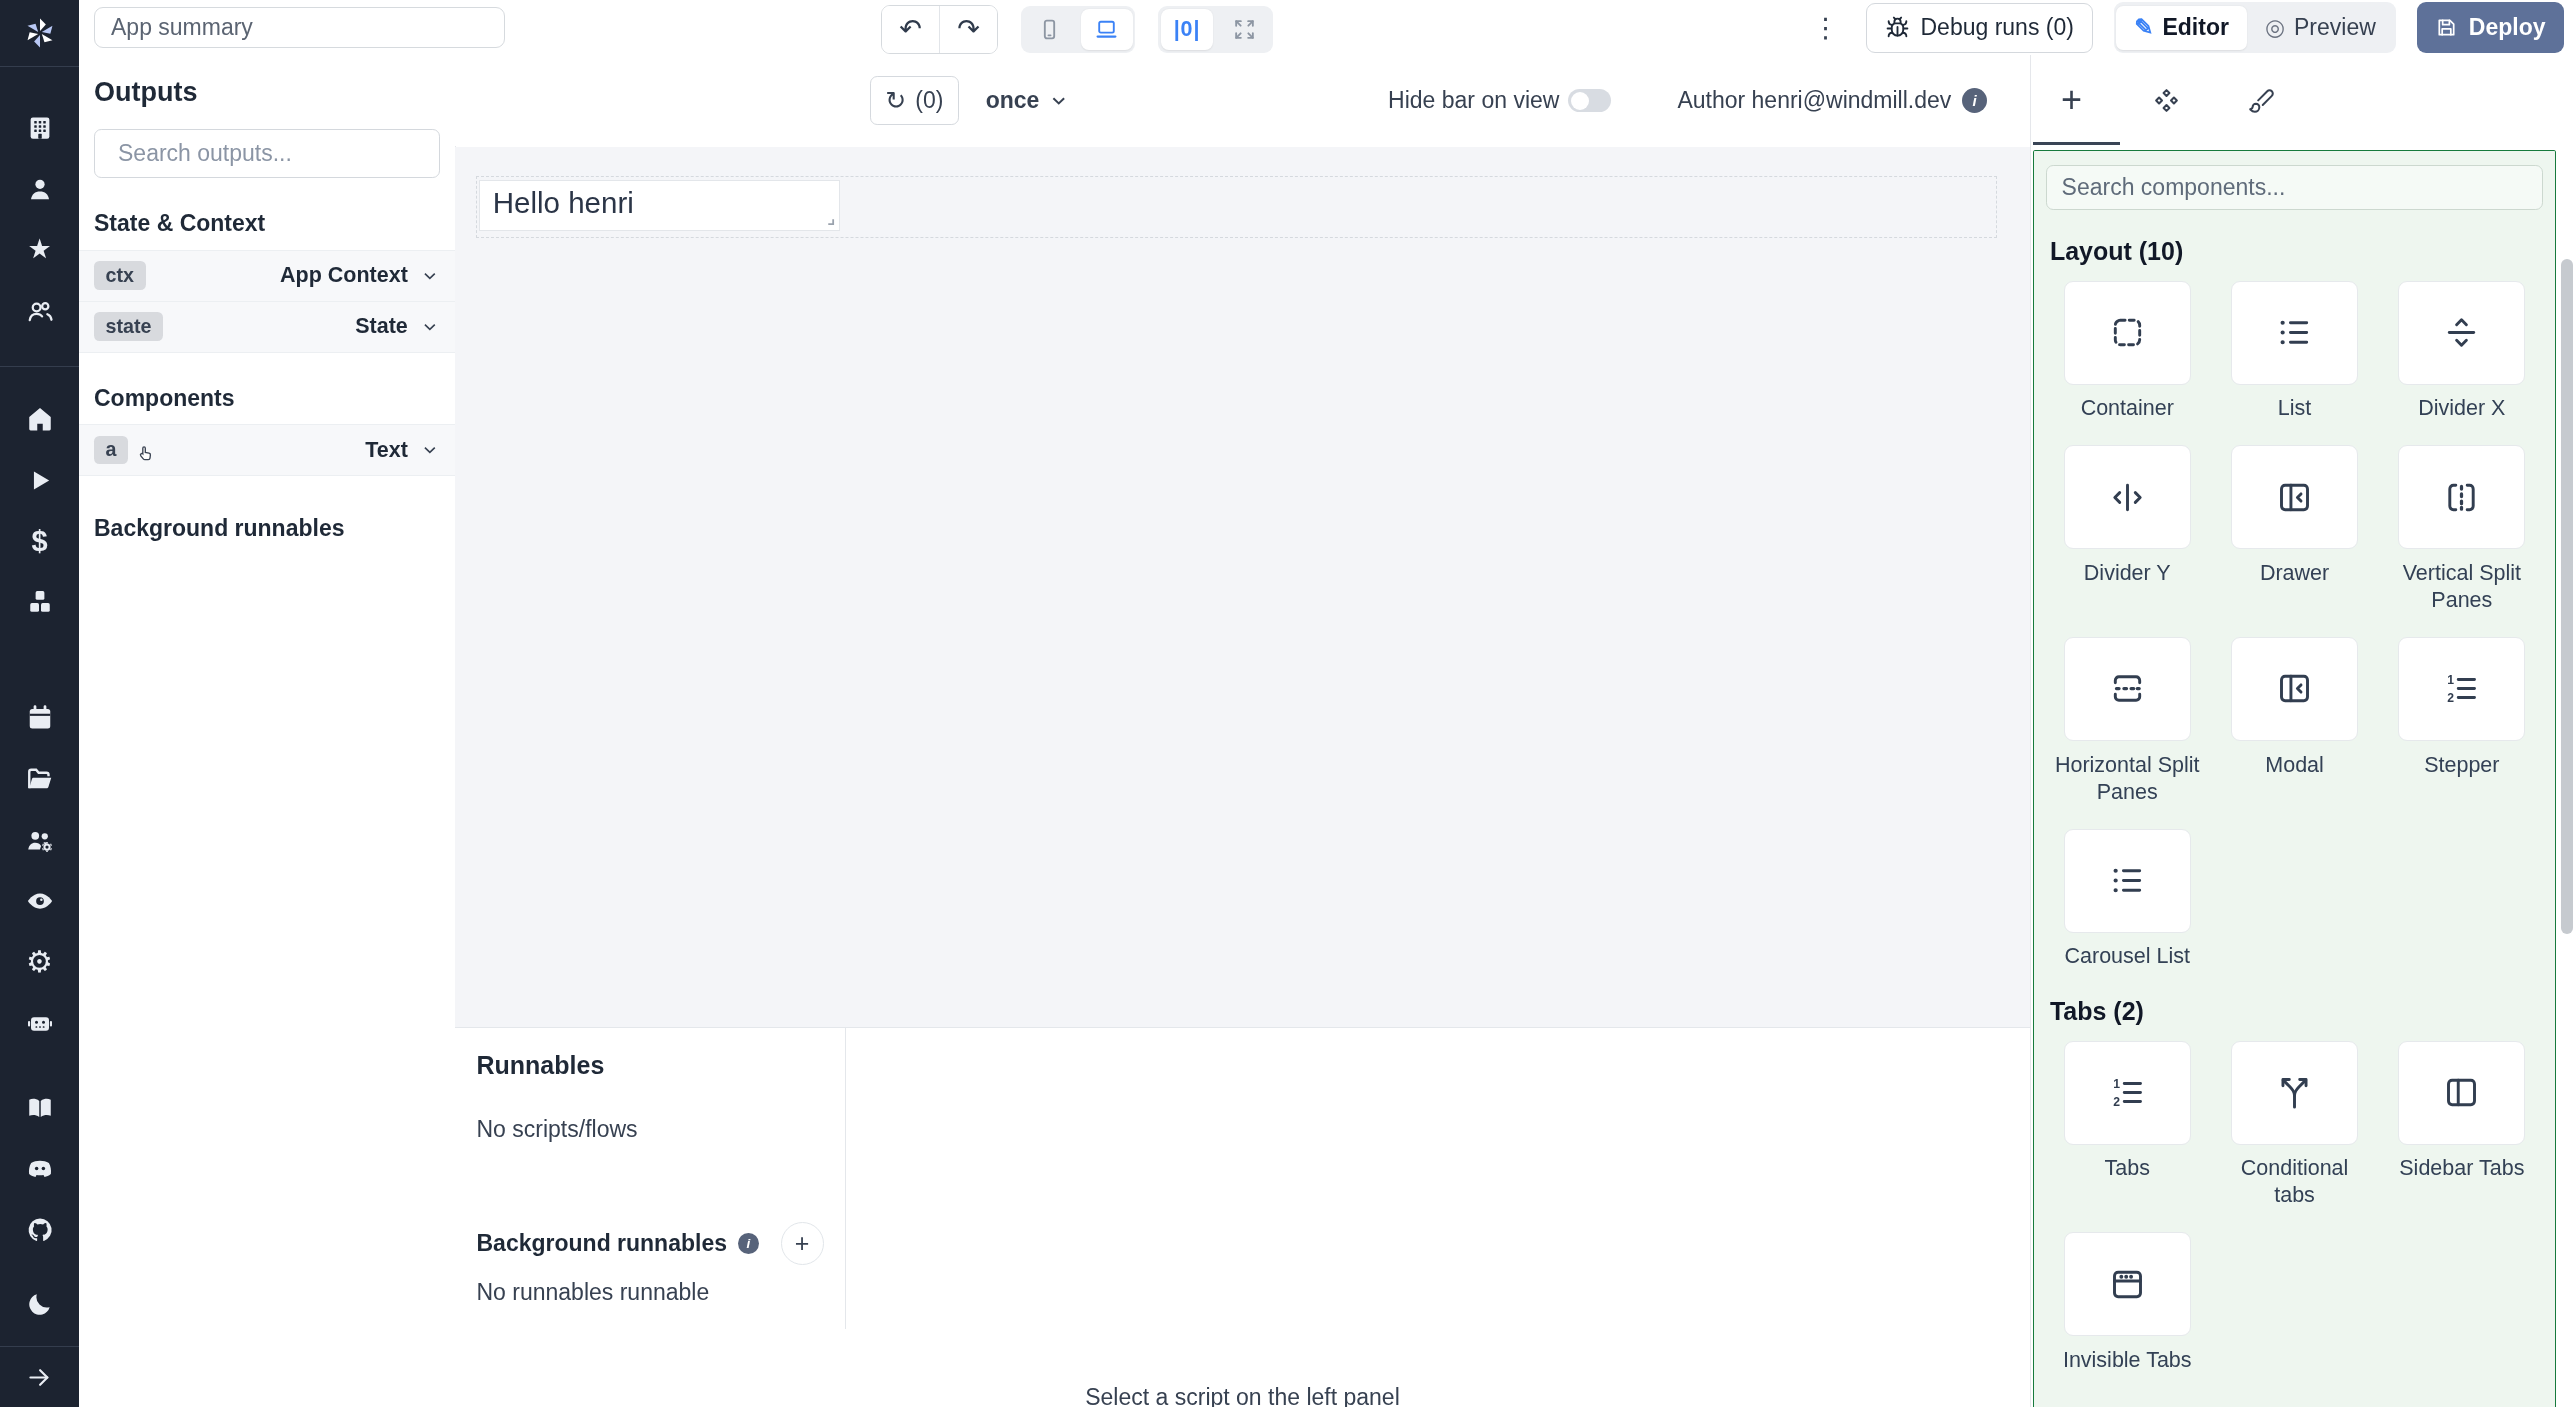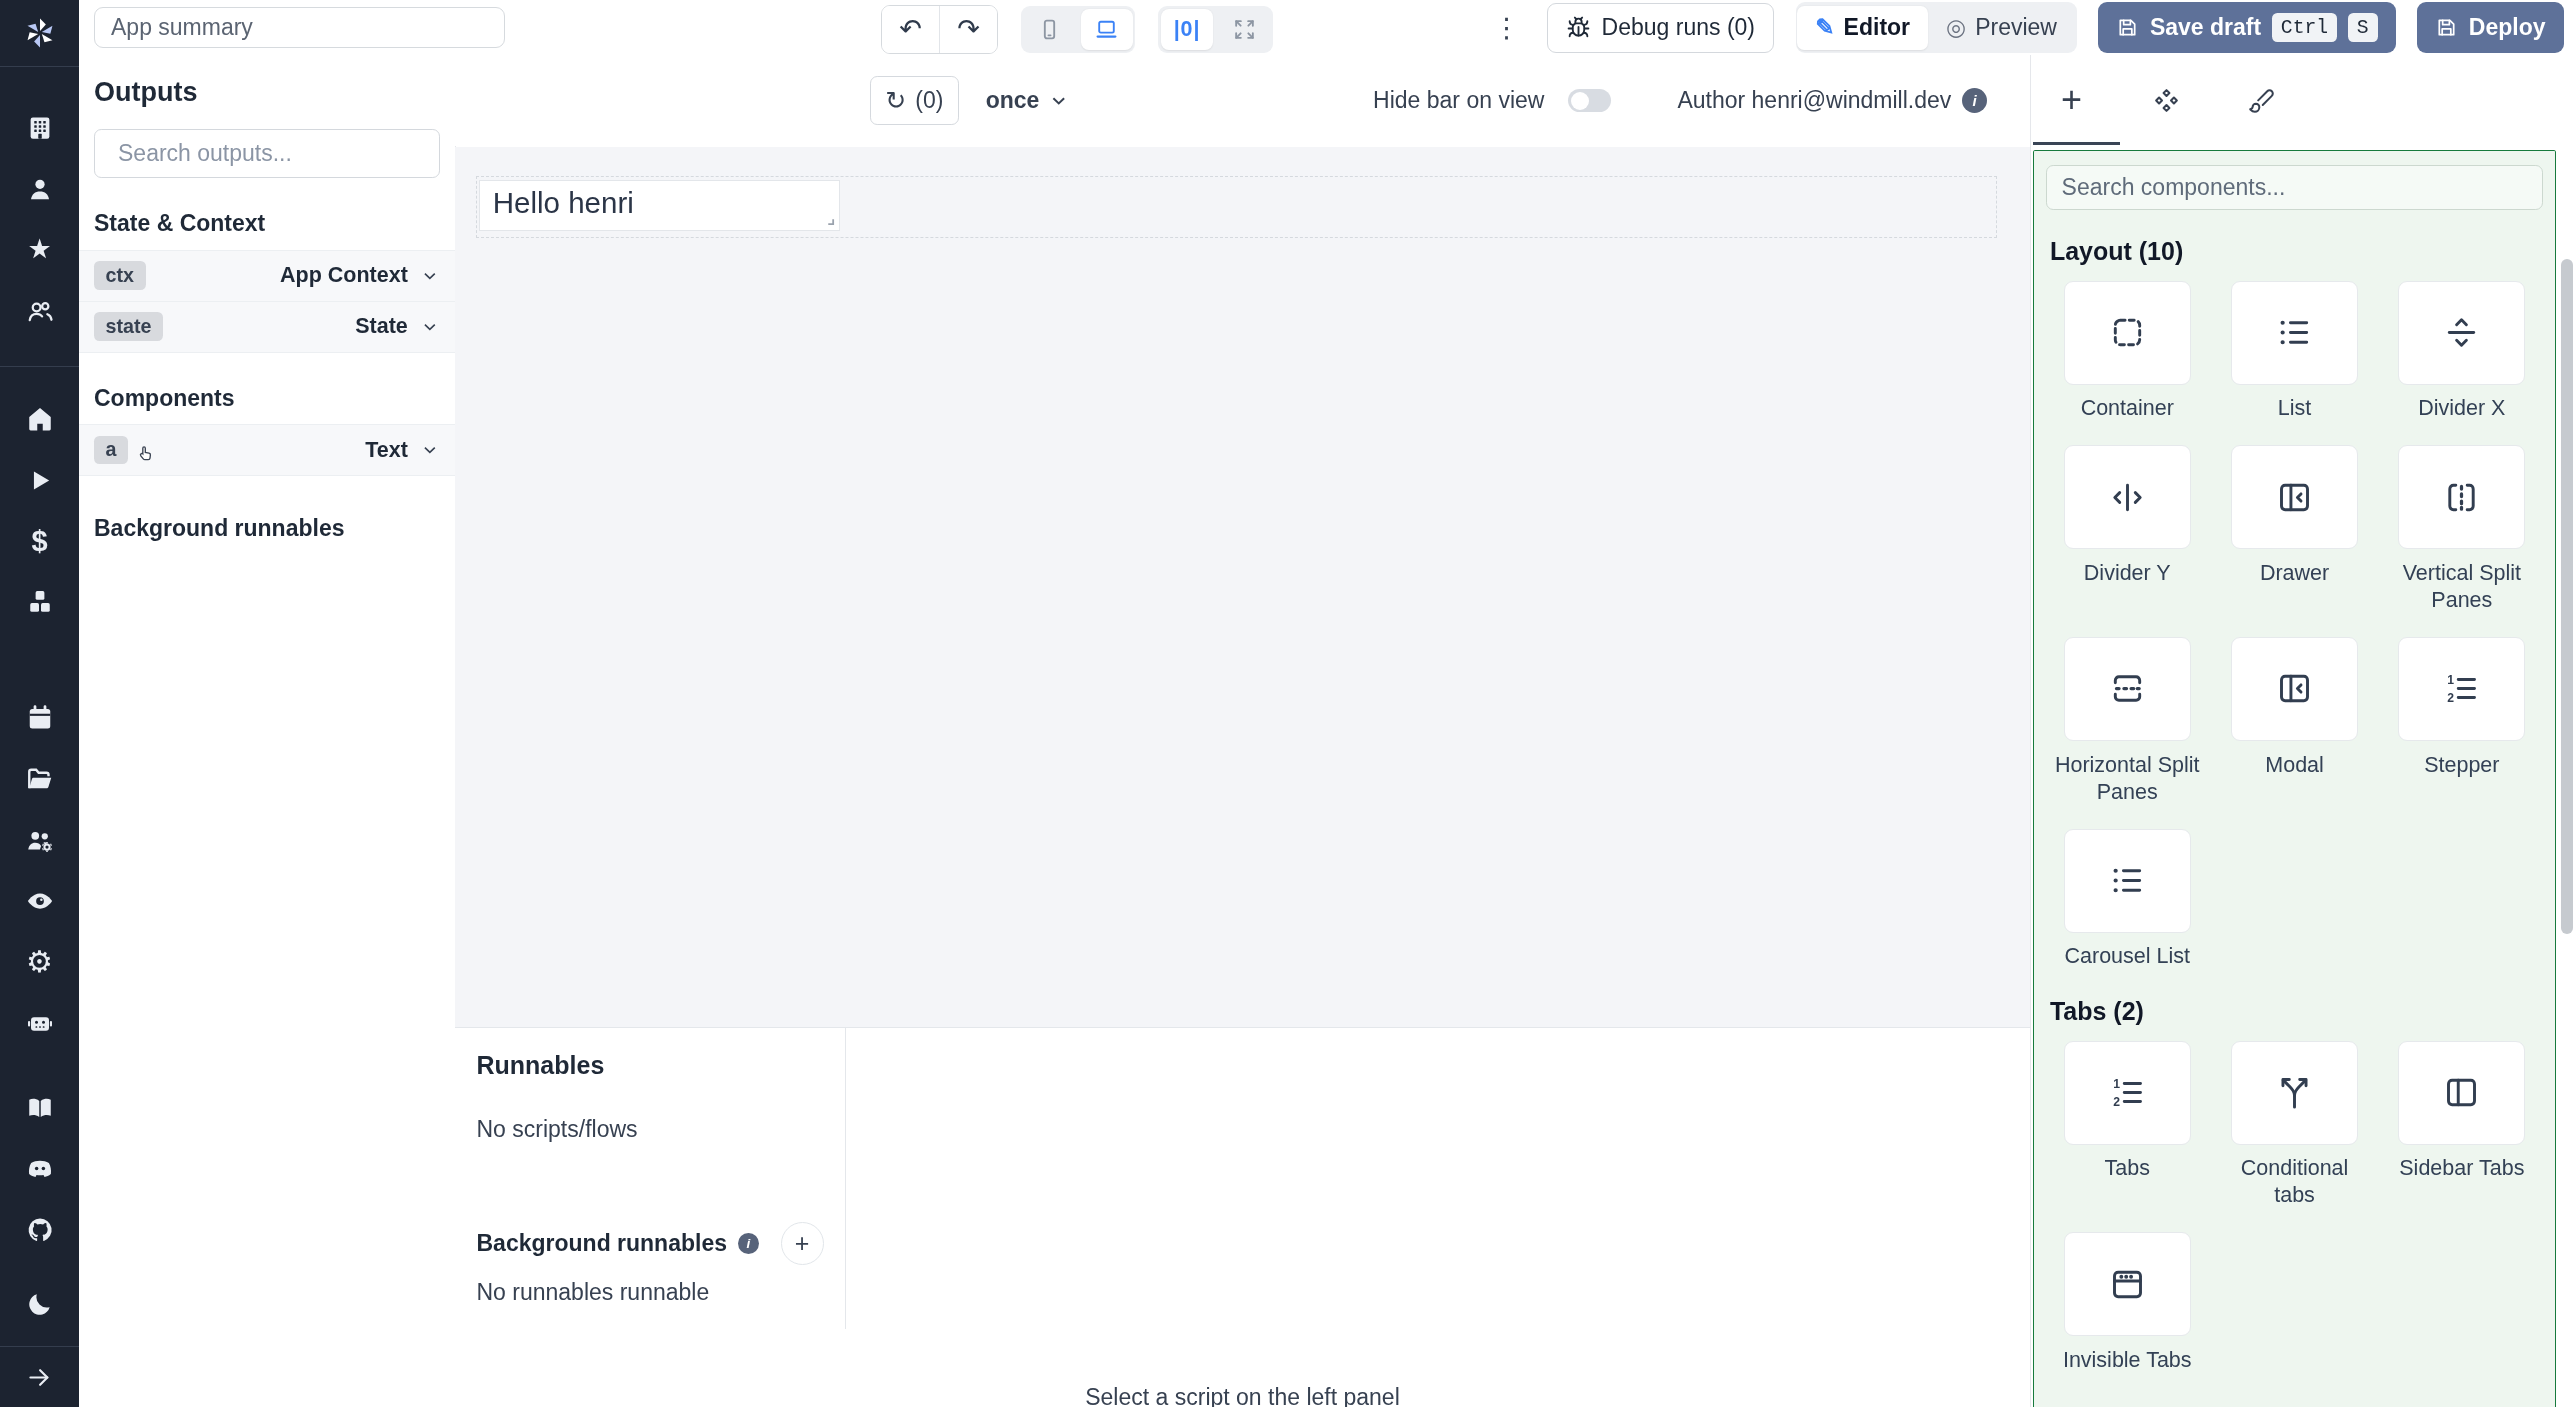--- a/index.html
+++ b/index.html
@@ -50,21 +50,21 @@
   .row-type{font-size:21.5px;font-weight:700;color:#1f2937;margin-right:12.5px;}
   .chev{color:#374151;}
   .hand{margin-left:5.4px;margin-top:7.2px;}
 
   
   .canvas-head{position:absolute;left:455px;top:55px;width:1575px;height:91px;background:#fff;display:flex;align-items:center;box-sizing:border-box;padding-left:415px;padding-right:43px;}
   .btn-refresh{display:flex;align-items:center;gap:9px;height:49px;border:0.9px solid #d5d9de;border-radius:7.2px;background:#fff;padding:0 14.3px;font-size:23px;color:#374151;cursor:pointer;}
   .refresh-glyph{font-size:25px;color:#374151;line-height:1;}
   .once{display:flex;align-items:center;gap:9px;margin-left:27px;font-size:23px;font-weight:700;color:#374151;cursor:pointer;}
   .head-right{margin-left:auto;display:flex;align-items:center;gap:66px;}
-  .hidebar{display:flex;align-items:center;gap:24px;font-size:23px;color:#374151;}
+  .hidebar{display:flex;align-items:center;gap:9px;font-size:23px;color:#374151;}
   .toggle{width:43px;height:23px;background:#d8dce2;border-radius:12.5px;position:relative;cursor:pointer;}
   .toggle .knob{position:absolute;left:2.7px;top:2.7px;width:18px;height:18px;border-radius:50%;background:#fff;}
   .author{display:flex;align-items:center;gap:10.7px;font-size:23px;color:#374151;}
   .info-dot{width:25px;height:25px;border-radius:50%;background:#57637a;color:#fff;font-size:15px;font-weight:700;display:flex;align-items:center;justify-content:center;font-style:italic;}
 
   .canvas{position:absolute;left:455px;top:147px;width:1575px;height:880px;background:#f4f5f8;}
   .grid-cell{position:absolute;left:20.6px;top:29px;width:1521px;height:62px;border:0.9px dashed #d5d9de;box-sizing:border-box;}
   .text-comp{position:absolute;left:2.7px;top:2.7px;width:361px;height:51px;background:#fff;border:0.9px solid #e3e6ea;box-sizing:border-box;display:flex;align-items:flex-start;padding:5.4px 0 0 12.5px;cursor:pointer;}
   .text-comp .txt{font-size:29.5px;color:#2b3547;}
   .resize{position:absolute;right:2.7px;bottom:2.7px;}
@@ -316,30 +316,20 @@
           <span class="target">◎</span>
           <span>Preview</span>
         </div>
       </div>
       <button class="btn-slate">
         <svg width="23" height="23" viewBox="0 0 24 24" class="ic" stroke="#ffffff" stroke-width="1.9">
             <path d="M4.5 4.5h11l4 4v11h-15z"></path>
             <path d="M8 4.5V9h7V4.5"></path>
             <path d="M7.5 19.5v-6h9v6"></path>
           </svg>
-        <span>Save draft</span>
-        <span class="kbd">Ctrl</span>
-        <span class="kbd">S</span>
-      </button>
-      <button class="btn-slate">
-        <svg width="23" height="23" viewBox="0 0 24 24" class="ic" stroke="#ffffff" stroke-width="1.9">
-            <path d="M4.5 4.5h11l4 4v11h-15z"></path>
-            <path d="M8 4.5V9h7V4.5"></path>
-            <path d="M7.5 19.5v-6h9v6"></path>
-          </svg>
         <span>Deploy</span>
       </button>
     </div>
   </header>
 
   <aside class="outputs">
     <h2>Outputs</h2>
     <input class="out-search" placeholder="Search outputs..." style="">
     <div class="sec-h">State &amp; Context</div>
     <div class="out-row">

